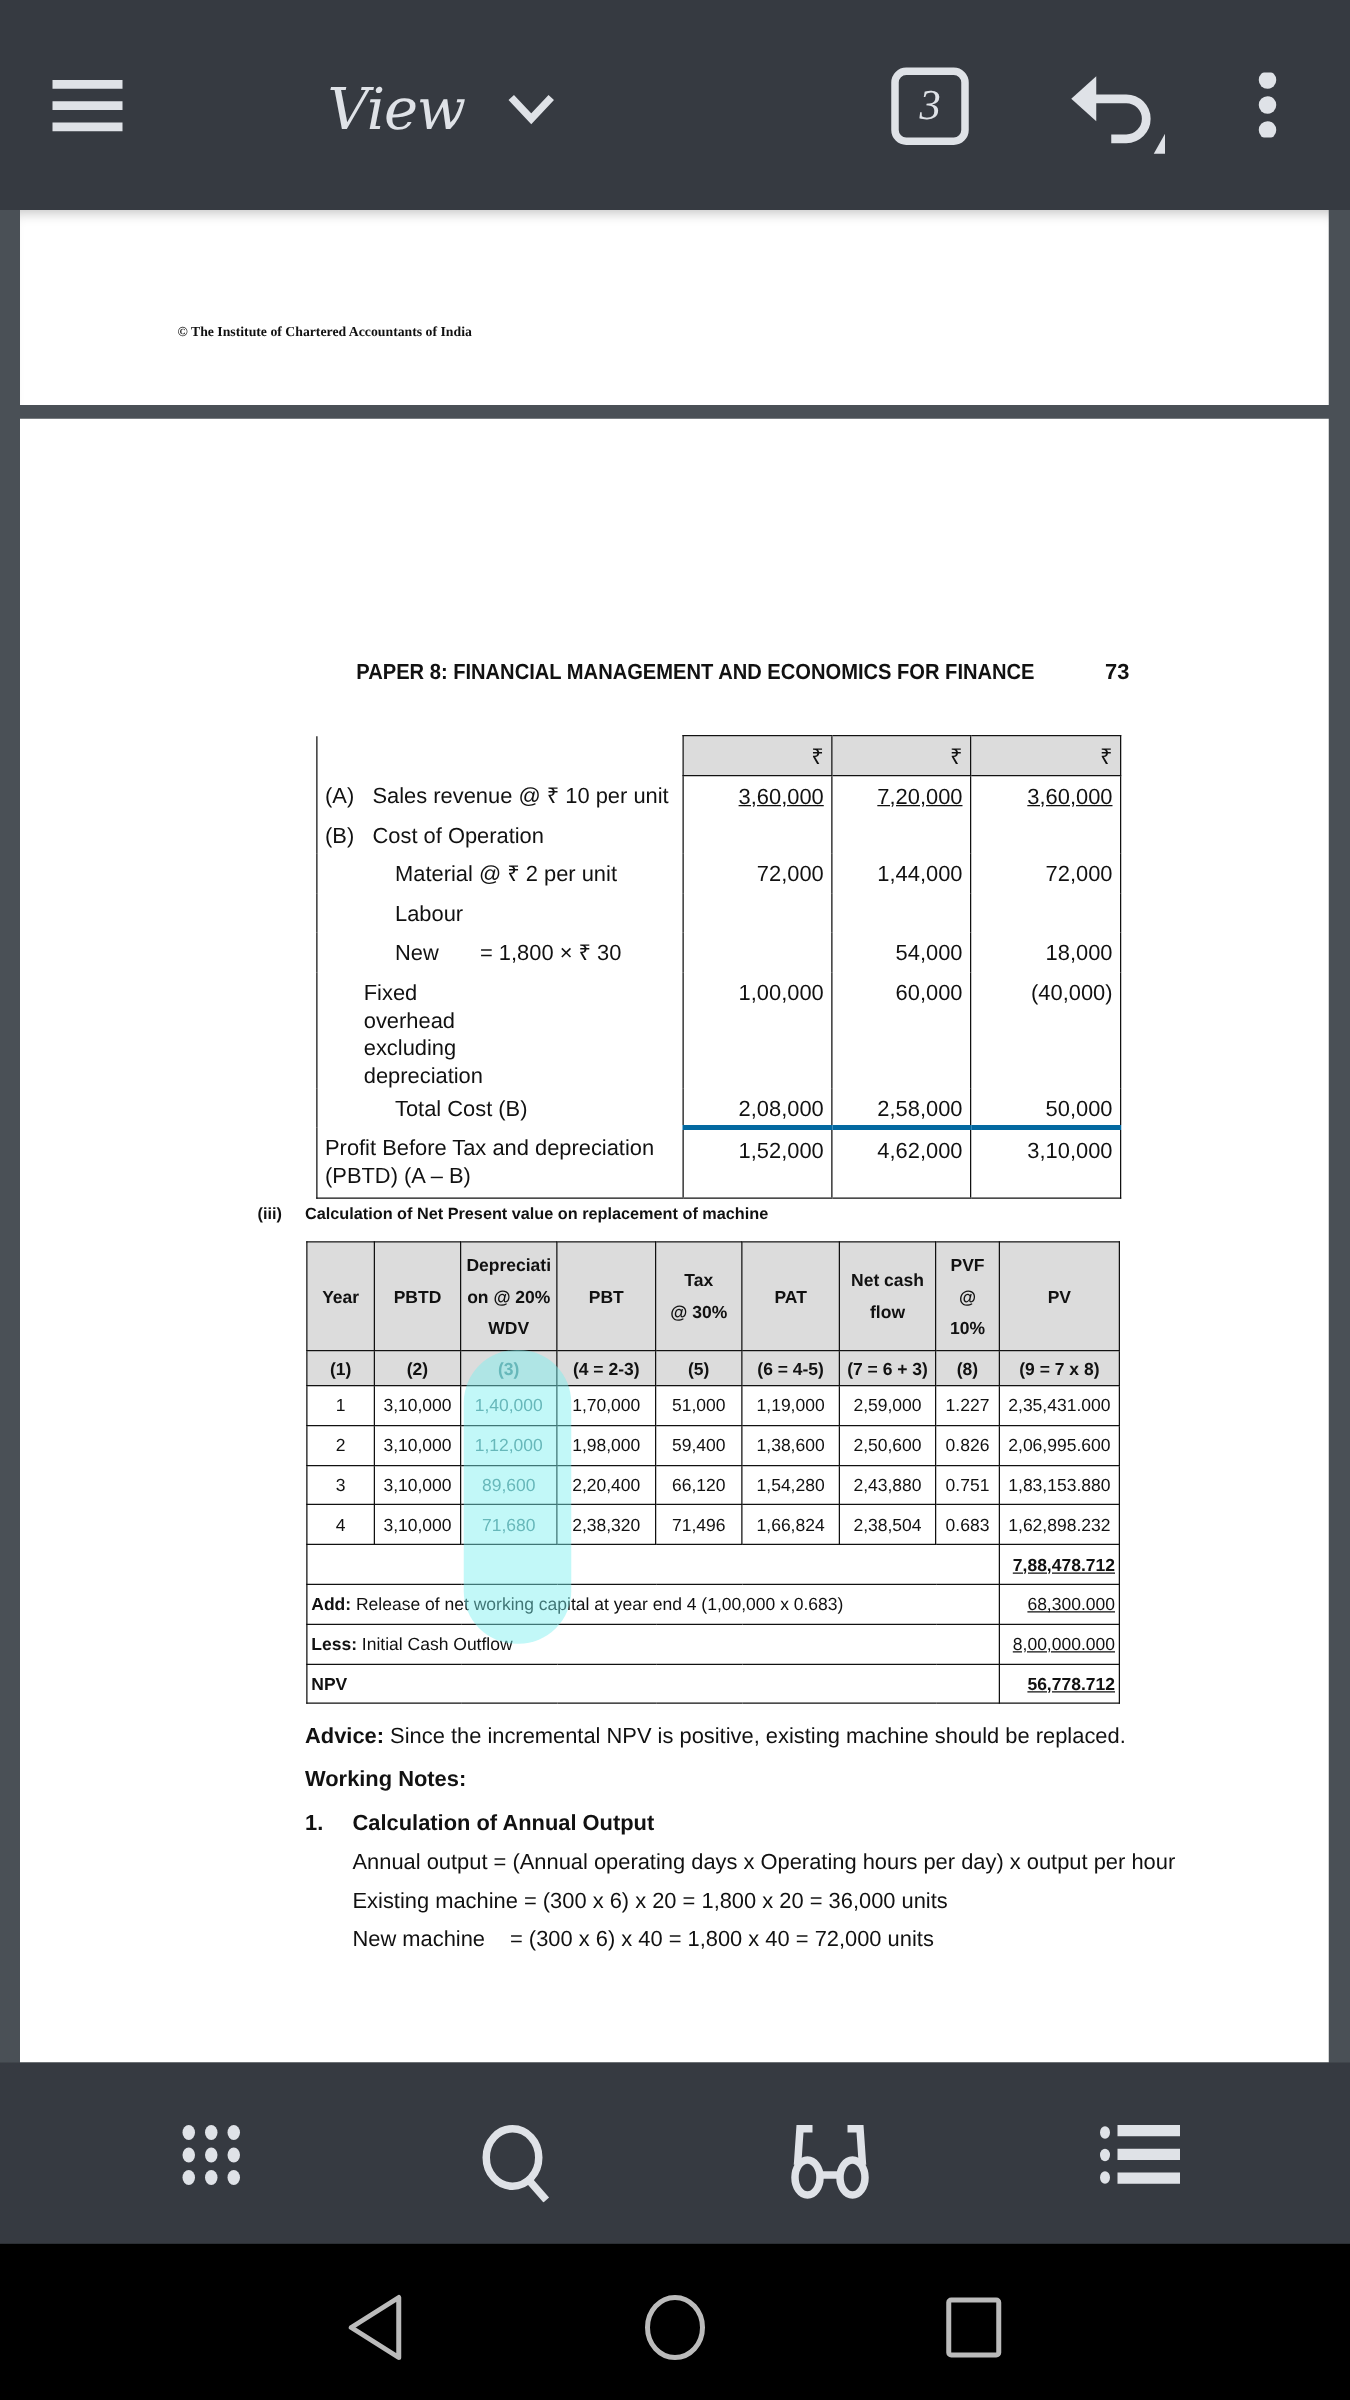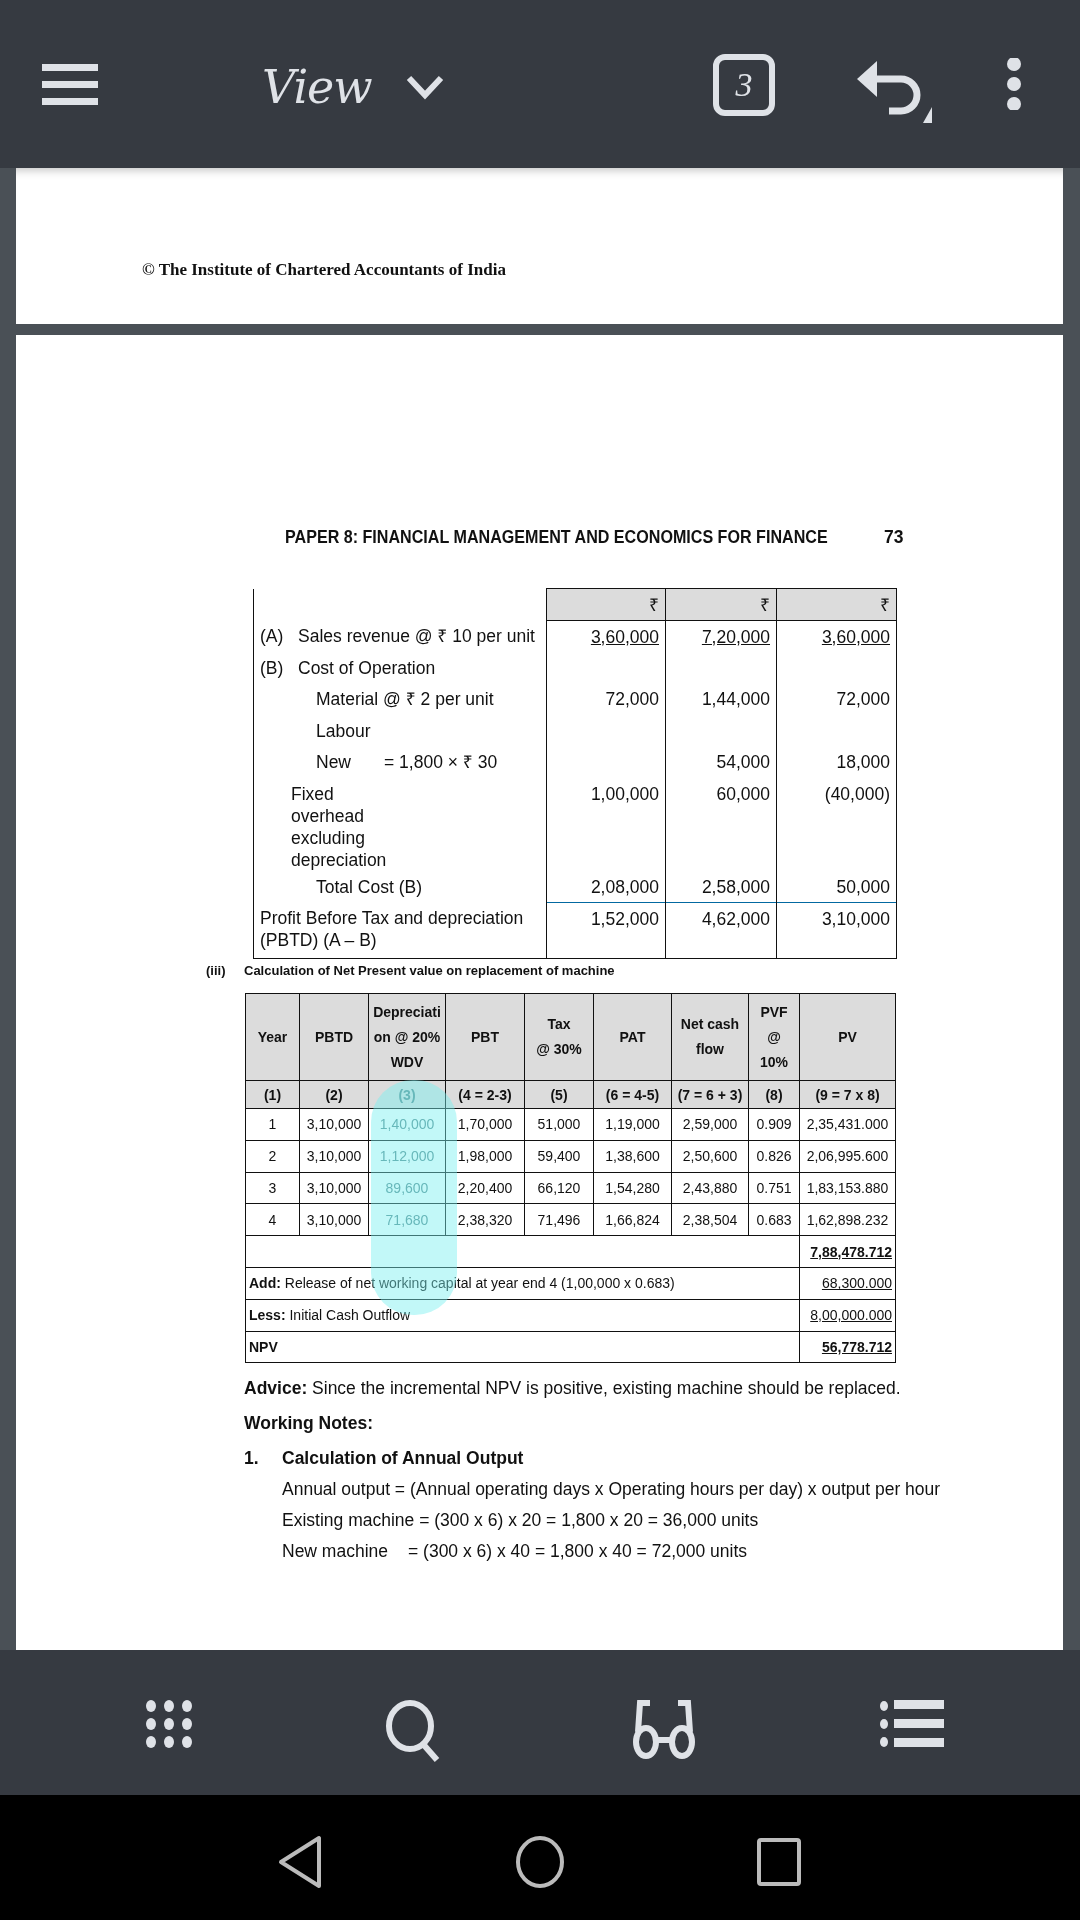--- a/index.html
+++ b/index.html
@@ -8,38 +8,38 @@
   .icon-btn { position: absolute; display: flex; align-items: center; justify-content: center; }
   .hamburger { left: 42px; top: 64px; width: 58px; height: 40px; }
   .hamburger span { position: absolute; left: 0; width: 56px; height: 7px; background: #dfe2e7; }
   .view-btn { left: 262px; top: 52px; height: 70px; display: flex; align-items: center; gap: 34px; }
   .view-label { font-family: "DejaVu Serif", "Liberation Serif", serif; font-style: italic; font-size: 46px; color: #dfe2e7; letter-spacing: -1px; }
   .pagecount { left: 713px; top: 54px; width: 62px; height: 62px; border: 6px solid #dfe2e7; border-radius: 12px; color: #dfe2e7; font-family: "Liberation Serif", serif; font-style: italic; font-size: 34px; }
   .undo { left: 855px; top: 55px; width: 80px; height: 70px; }
   .more { left: 1002px; top: 58px; width: 24px; height: 52px; }
 
   .page1 { position: absolute; left: 16px; top: 168px; width: 1047px; height: 156px; background: #fff; box-shadow: inset 0 10px 10px -8px rgba(0,0,0,0.25); }
-  .copyright { position: absolute; left: 126px; top: 92px; font-family: "Liberation Serif", serif; font-weight: bold; font-size: 17px; color: #111; }
+  .copyright { position: absolute; left: 126px; top: 92px; font-family: "Liberation Serif", serif; font-weight: bold; font-size: 11px; color: #111; }
   .page2 { position: absolute; left: 16px; top: 335px; width: 1047px; height: 1315px; background: #fff; }
 
   .doc { position: absolute; left: 0; top: 0; width: 1047px; height: 1160px; color: #111; font-family: "Liberation Sans", sans-serif; border-radius: 13px; }
   .hdr { position: absolute; left: 269px; top: 192px; font-size: 17.5px; font-weight: bold; transform: scaleX(0.92); transform-origin: left; }
   .pgno { position: absolute; left: 868px; top: 192px; font-size: 17.5px; font-weight: bold; }
 
   
   .t1 { position: absolute; left: 237px; top: 253px; border-collapse: collapse; font-size: 17.5px; }
   .t1 td { padding: 0 6px; height: 31.5px; vertical-align: top; line-height: 22px; padding-top: 5px; }
   .t1 .lbl { width: 293px; border-left: 1px solid #111; }
   .t1 .num { width: 119px; text-align: right; border-left: 1px solid #111; }
   .t1 .num.c2 { width: 111px; }
   .t1 .num.c3 { width: 120px; border-right: 1px solid #111; }
   .t1 tr.head td.num { background: #dcdcdc; border-top: 1px solid #111; border-bottom: 1px solid #111; height: 31px; }
   .t1 tr.head td.lbl { border-left: 1px solid #111; }
   .t1 .u { text-decoration: underline; }
-  .t1 tr.total td.num, .t1 tr.total td.lbl { border-top: 1px solid #0369a1; }
+  .t1 tr.total td.num, .t1 tr.total td.lbl { border-top: 4px solid #0369a1; }
   .t1 tr.last td { border-bottom: 1px solid #111; font-weight: normal; }
   .t1 tr.total td.lbl { border-top: none; }
   .ind2 { padding-left: 56px; display: inline-block; }
   .justify { display: flex; justify-content: space-between; flex-direction: column; }
 
   .sec3 { position: absolute; left: 190px; top: 628px; font-size: 13px; font-weight: bold; }
   .sec3 .tag { display: inline-block; width: 38px; }
 
   
   .t2 { position: absolute; left: 229px; top: 658px; border-collapse: collapse; font-size: 14px; }
@@ -216,21 +216,21 @@
         <td>(9 = 7 x 8)</td>
       </tr>
       <tr>
         <td>1</td>
             <td>3,10,000</td>
             <td class="dep">1,40,000</td>
             <td>1,70,000</td>
             <td>51,000</td>
             <td>1,19,000</td>
             <td>2,59,000</td>
-            <td>0.909</td>
+            <td>1.227</td>
             <td>2,35,431.000</td>
       </tr>
       <tr>
         <td>2</td>
             <td>3,10,000</td>
             <td class="dep">1,12,000</td>
             <td>1,98,000</td>
             <td>59,400</td>
             <td>1,38,600</td>
             <td>2,50,600</td>

